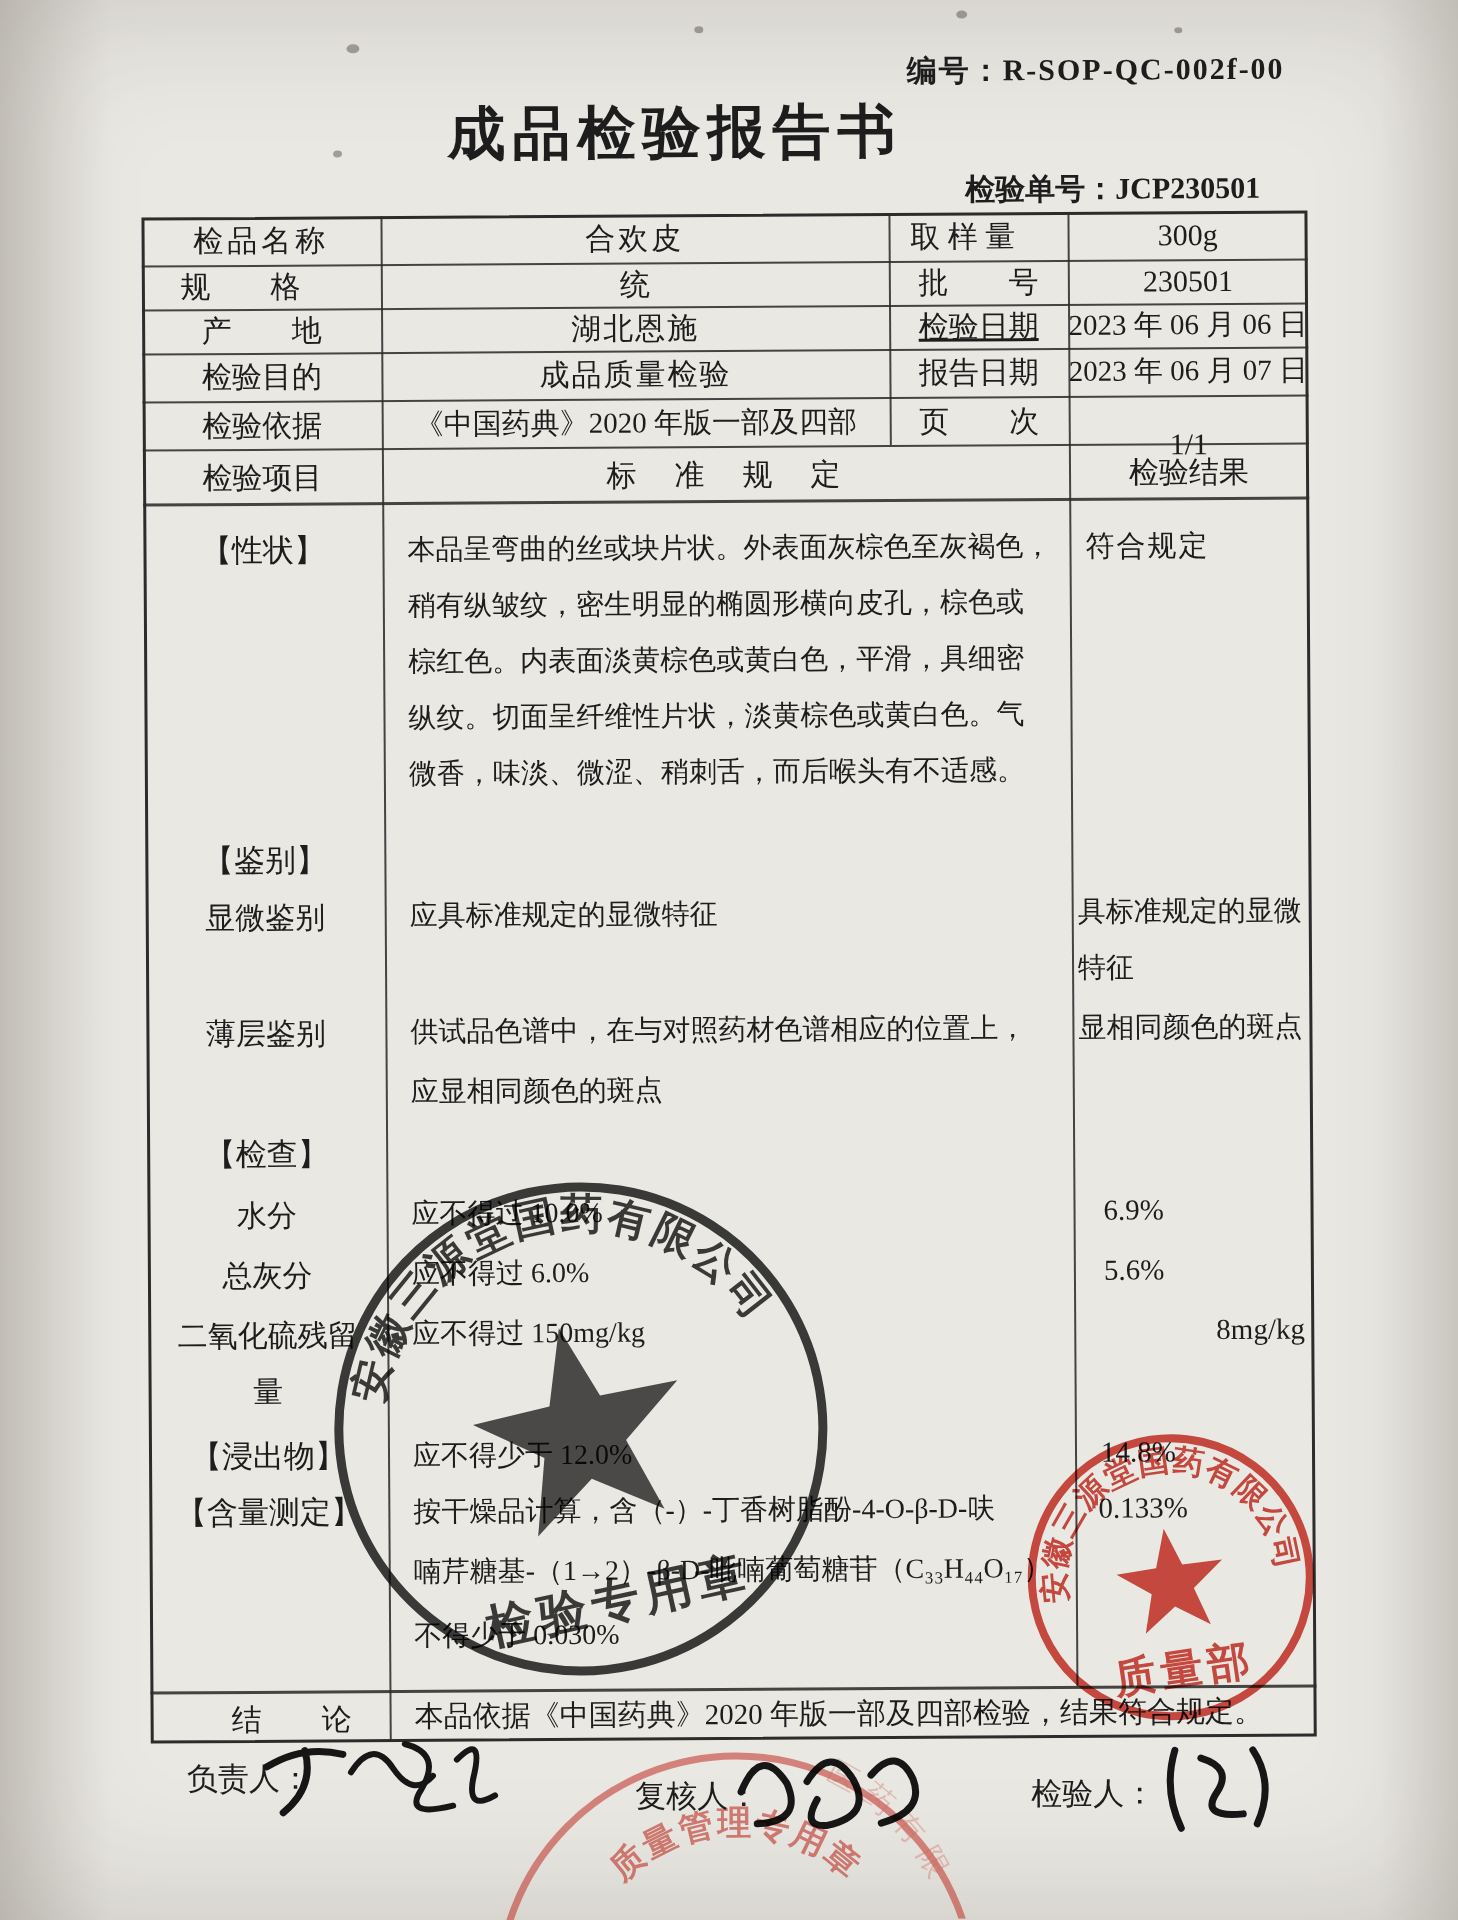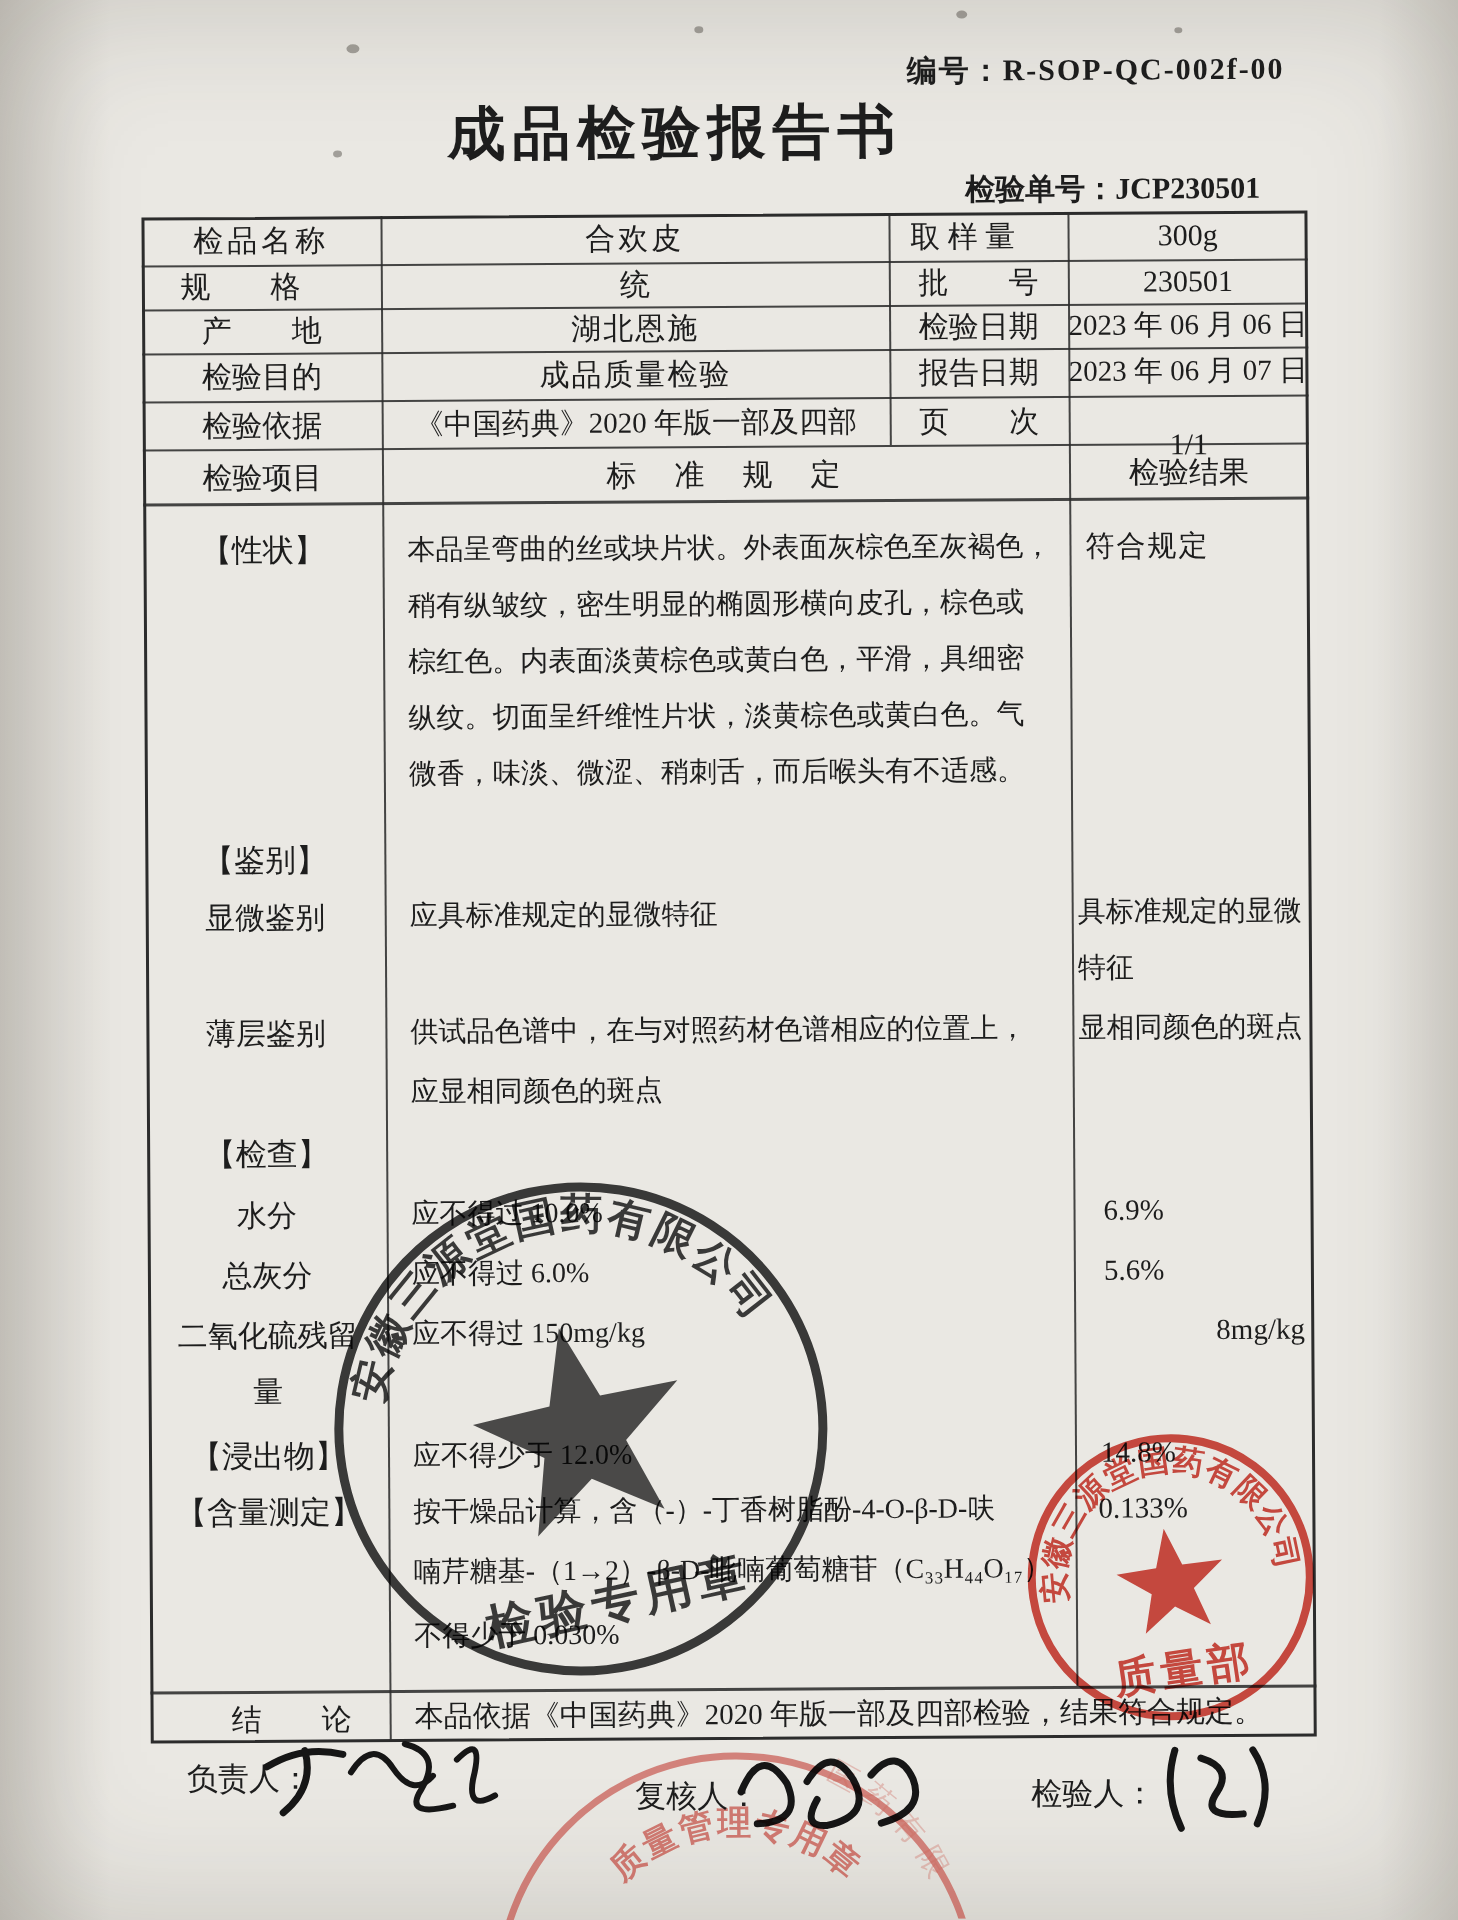--- a/index.html
+++ b/index.html
@@ -57,21 +57,21 @@
   <div class="t c" style="left:893px;top:221px;width:148px;font-size:30px;">取 样 量</div>
   <div class="t c" style="left:1072px;top:221px;width:240px;font-size:30px;">300g</div>
 
   <div class="t c" style="left:146px;top:267px;width:197px;font-size:30px;">规　　格</div>
   <div class="t c" style="left:385px;top:267px;width:508px;font-size:30px;">统</div>
   <div class="t c" style="left:893px;top:267px;width:179px;font-size:30px;">批　　号</div>
   <div class="t c" style="left:1072px;top:267px;width:240px;font-size:30px;">230501</div>
 
   <div class="t c" style="left:146px;top:311px;width:239px;font-size:30px;">产　　地</div>
   <div class="t c" style="left:385px;top:311px;width:508px;font-size:30px;letter-spacing:2px;">湖北恩施</div>
-  <div class="t c" style="left:893px;top:311px;width:179px;font-size:30px;">检验日期</div>
+  <div class="t c" style="left:893px;top:311px;width:179px;font-size:30px;text-decoration:underline;">检验日期</div>
   <div class="t c" style="left:1072px;top:311px;width:240px;font-size:29px;">2023 年 06 月 06 日</div>
 
   <div class="t c" style="left:146px;top:357px;width:239px;font-size:30px;">检验目的</div>
   <div class="t c" style="left:385px;top:357px;width:508px;font-size:30px;letter-spacing:2px;">成品质量检验</div>
   <div class="t c" style="left:893px;top:357px;width:179px;font-size:30px;">报告日期</div>
   <div class="t c" style="left:1072px;top:357px;width:240px;font-size:29px;">2023 年 06 月 07 日</div>
 
   <div class="t c" style="left:146px;top:406px;width:239px;font-size:30px;">检验依据</div>
   <div class="t c" style="left:385px;top:406px;width:508px;font-size:29px;">《中国药典》2020 年版一部及四部</div>
   <div class="t c" style="left:893px;top:406px;width:179px;font-size:30px;">页　　次</div>

